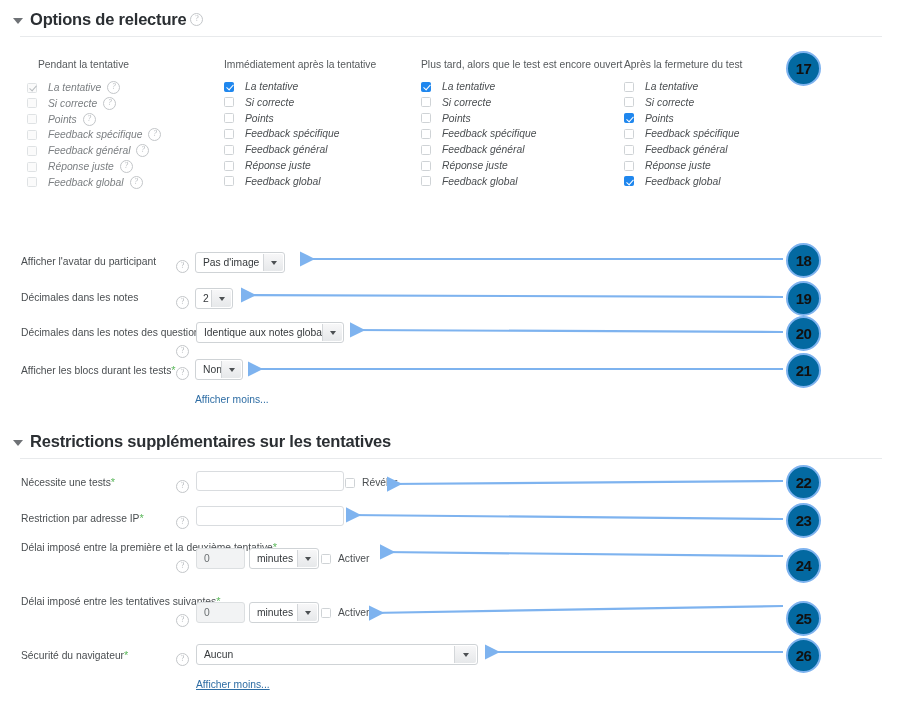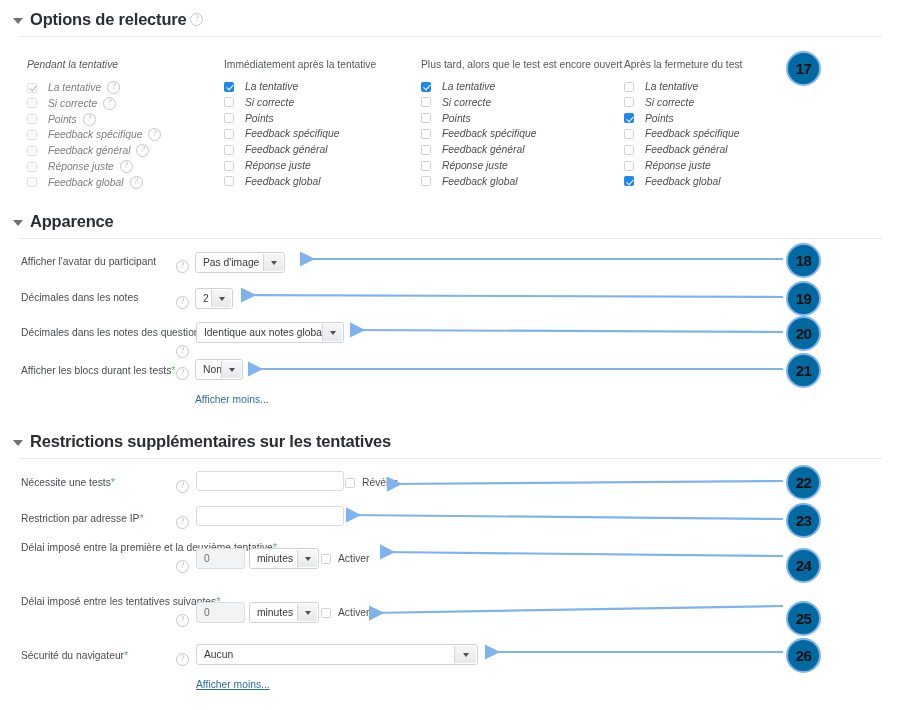--- a/index.html
+++ b/index.html
@@ -114,21 +114,21 @@
   <div class="section" style="top:10px;">
     <div class="sec-head">
       <span class="caret"></span>
       <span class="sec-title">Options de relecture</span>
       <span class="help">?</span>
     </div>
     <div class="sec-rule" style="top:26px;"></div>
   </div>
 
   <div id="review-grid">
-      <div class="col-head" style="left: 27px; top: 59px; font-style: italic;">Pendant la tentative</div>
+      <div class="col-head" style="left: 38px; top: 59px;">Pendant la tentative</div>
       <div class="cbrow" style="left: 27px; top: 81px;">
         <span class="cb dis chk"></span>
         <span class="cblabel" style="color: rgb(123, 127, 130);">La tentative</span>
         <span class="help cbhelp">?</span>
       </div>
       <div class="cbrow" style="left: 27px; top: 96.8px;">
         <span class="cb dis"></span>
         <span class="cblabel" style="color: rgb(123, 127, 130);">Si correcte</span>
         <span class="help cbhelp">?</span>
       </div>
@@ -239,27 +239,20 @@
       <div class="cbrow" style="left: 624px; top: 160px;">
         <span class="cb"></span>
         <span class="cblabel">Réponse juste</span>
       </div>
       <div class="cbrow" style="left: 624px; top: 175.8px;">
         <span class="cb on"></span>
         <span class="cblabel">Feedback global</span>
       </div>
     </div>
 
-  <div class="section" style="top:212px;">
-    <div class="sec-head">
-      <span class="caret"></span>
-      <span class="sec-title">Apparence</span>
-    </div>
-    <div class="sec-rule" style="top:26px;"></div>
-  </div>
 
   <div class="f-label" style="left:21px;top:256px;">
     <span>Afficher l'avatar du participant</span></div>
   <div class="f-help" style="left:176px;top:257px;"><span class="help">?</span></div>
   <div class="selbox" style="left:195px;top:252px;width:90px;">
     <span>Pas d'image</span>
     <span class="arrowbtn">
         <i></i>
       </span>
   </div>

